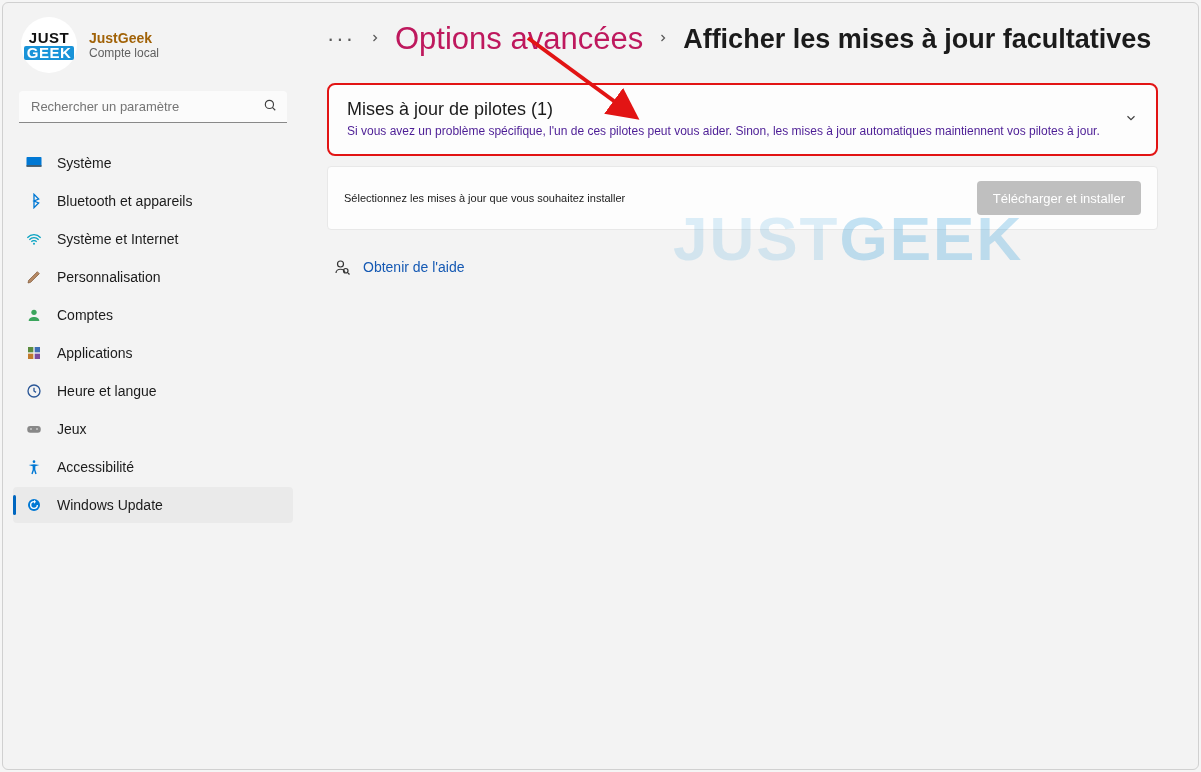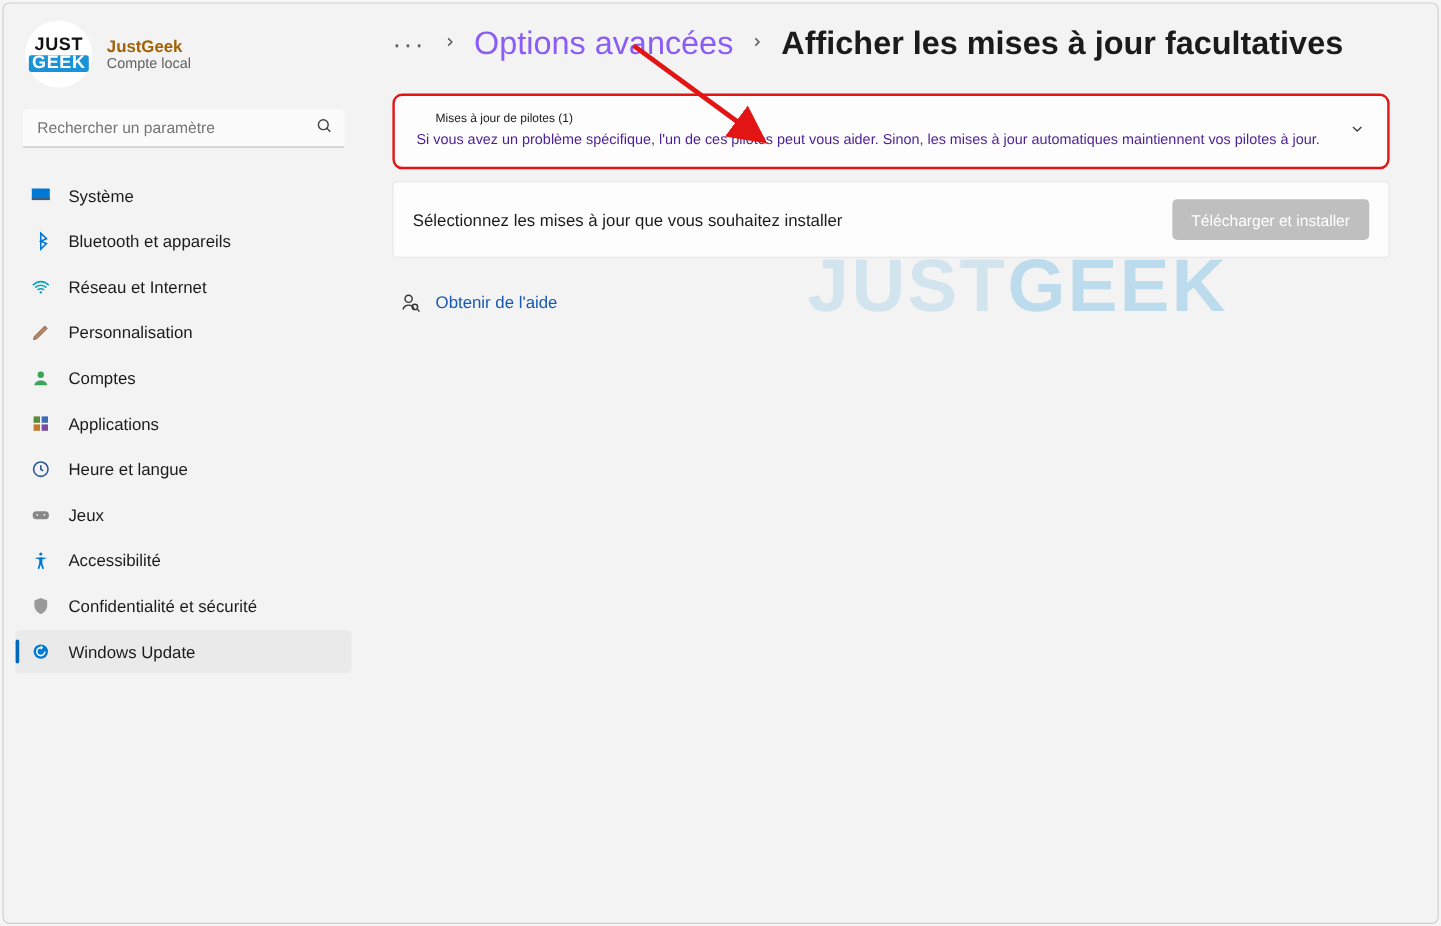--- a/index.html
+++ b/index.html
@@ -37,32 +37,32 @@
   .nav-item.active { background: #eaeaea; }
   .nav-item.active::before { content: ""; position: absolute; left: 0; top: 8px; bottom: 8px; width: 3px; background: #0067c0; border-radius: 2px; }
   .nav-ico { width: 18px; height: 18px; display: flex; align-items: center; justify-content: center; }
 
   
   .main { flex: 1; padding: 10px 40px 20px 24px; position: relative; }
 
   .breadcrumb { display: flex; align-items: center; gap: 14px; margin-top: 8px; flex-wrap: wrap; }
   .bc-more { font-size: 22px; color: #5a5a5a; letter-spacing: 2px; cursor: pointer; }
   .bc-sep { color: #5a5a5a; }
-  .bc-link { font-size: 27px; color: #8b5cf6; cursor: pointer; }
+  .bc-link { font-size: 31px; color: #be185d; cursor: pointer; }
   .bc-current { font-size: 27px; font-weight: 600; color: #1b1b1b; }
 
   .card { background: #fdfdfd; border: 1px solid #e8e8e8; border-radius: 4px; margin-top: 26px; }
   .card.highlight { border: 2.5px solid #e21414; border-radius: 8px; }
   .card-row { padding: 14px 50px 16px 18px; position: relative; cursor: pointer; }
-  .card-title { font-size: 10px; color: #1b1b1b; margin-bottom: 4px; margin-left: 16px; }
+  .card-title { font-size: 18px; color: #1b1b1b; margin-bottom: 4px; }
   .card-sub { font-size: 12px; color: #4c1d95; }
   .chevron { position: absolute; right: 18px; top: 50%; transform: translateY(-50%); color: #404040; }
 
   .card2 { background: #fdfdfd; border: 1px solid #e8e8e8; border-radius: 4px; margin-top: 10px; padding: 14px 16px; display: flex; align-items: center; justify-content: space-between; }
-  .card2-text { font-size: 14px; color: #1b1b1b; }
+  .card2-text { font-size: 11px; color: #1b1b1b; }
   .btn-install { height: 34px; padding: 0 16px; background: #bfbfbf; color: #fff; border: none; border-radius: 4px; font-size: 13px; cursor: not-allowed; }
 
   .help { display: flex; align-items: center; gap: 12px; margin-top: 28px; padding-left: 6px; }
   .help a { color: #1559b3; font-size: 14px; text-decoration: none; cursor: pointer; }
   .help-ico { width: 18px; height: 18px; color: #333; }
 
   
   .arrow-svg { position: absolute; left: 220px; top: 30px; pointer-events: none; }
 
   
@@ -118,21 +118,21 @@
             </span>
           <span>Bluetooth et appareils</span>
         </div>
         <div class="nav-item">
           <span class="nav-ico">
               <svg width="16" height="16" viewBox="0 0 24 24">
                 <path d="M2 10c6-6 14-6 20 0M5 13c4-4 10-4 14 0M8 16c2-2 6-2 8 0" fill="none" stroke="#0aa3c2" stroke-width="2"></path>
                 <circle cx="12" cy="19" r="1.5" fill="#0aa3c2"></circle>
               </svg>
             </span>
-          <span>Réseau et Internet</span>
+          <span>Système et Internet</span>
         </div>
         <div class="nav-item">
           <span class="nav-ico">
               <svg width="16" height="16" viewBox="0 0 24 24">
                 <path d="M3 21l4-1L20 7l-3-3L4 17l-1 4z" fill="#b58863" stroke="#7a5230" stroke-width="1"></path>
               </svg>
             </span>
           <span>Personnalisation</span>
         </div>
         <div class="nav-item">
@@ -175,28 +175,20 @@
           <span>Jeux</span>
         </div>
         <div class="nav-item">
           <span class="nav-ico">
               <svg width="16" height="16" viewBox="0 0 24 24" fill="#0078d4">
                 <circle cx="12" cy="4" r="2"></circle>
                 <path d="M4 9l8-1 8 1-6 2v5l2 6-2 1-2-6-2 6-2-1 2-6v-5L4 9z"></path>
               </svg>
             </span>
           <span>Accessibilité</span>
-        </div>
-        <div class="nav-item">
-          <span class="nav-ico">
-              <svg width="16" height="16" viewBox="0 0 24 24">
-                <path d="M12 2l8 3v6c0 5-3 9-8 11-5-2-8-6-8-11V5l8-3z" fill="#999"></path>
-              </svg>
-            </span>
-          <span>Confidentialité et sécurité</span>
         </div>
         <div class="nav-item active">
           <span class="nav-ico">
               <svg width="16" height="16" viewBox="0 0 24 24">
                 <circle cx="12" cy="12" r="9" fill="#0078d4"></circle>
                 <path d="M12 6a6 6 0 106 6h-2a4 4 0 11-4-4v2l3-3-3-3v2z" fill="#fff"></path>
               </svg>
             </span>
           <span>Windows Update</span>
         </div>

